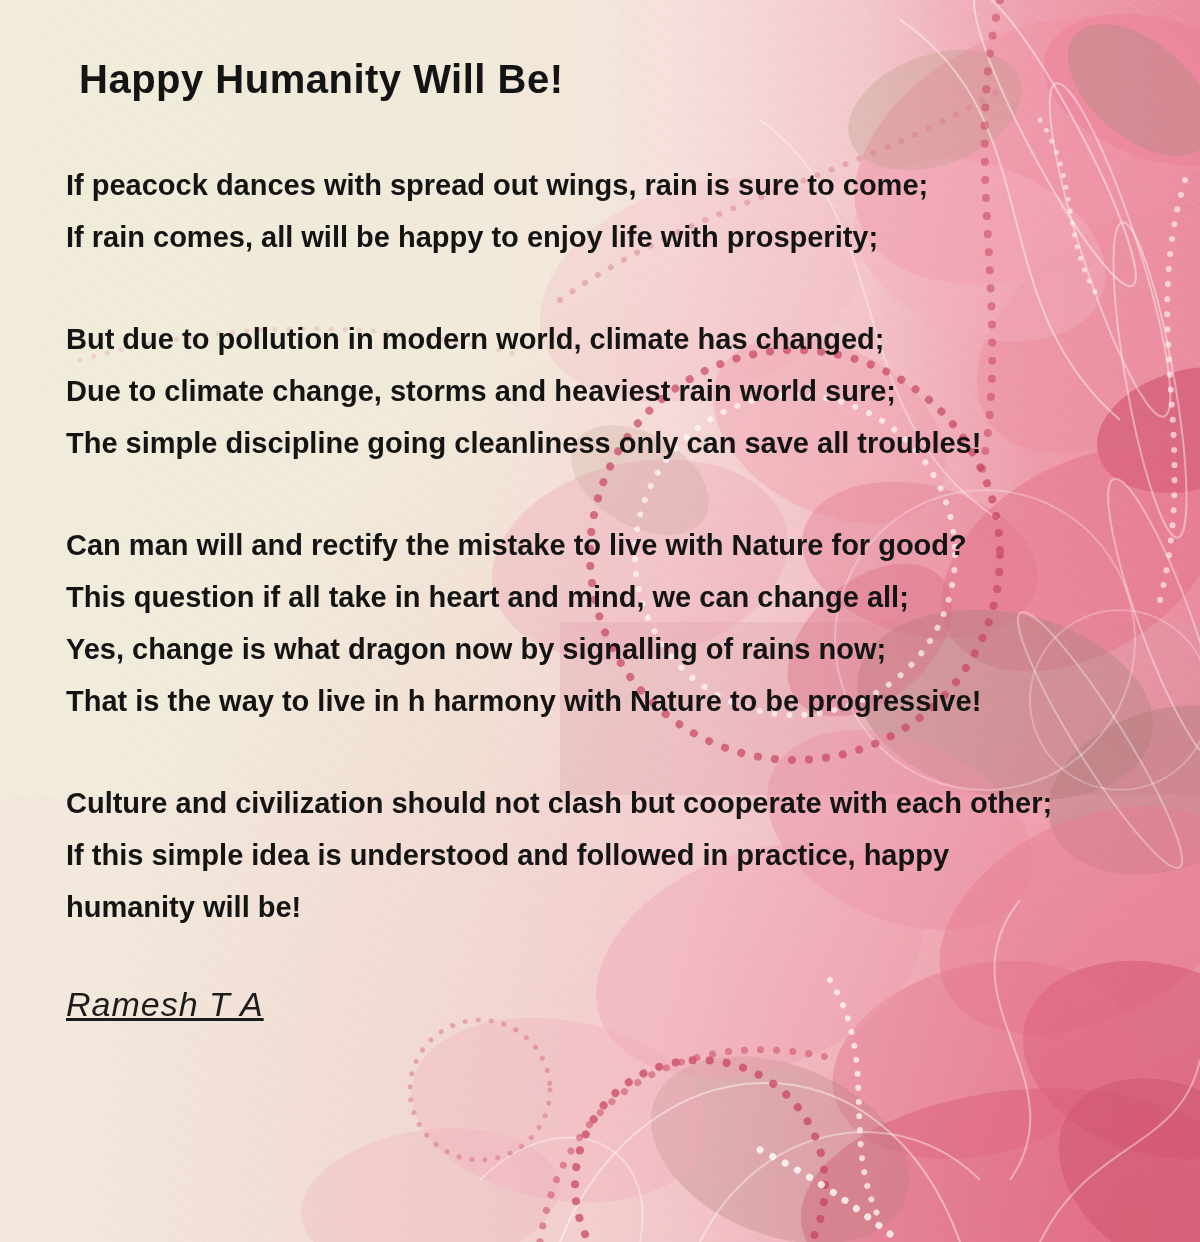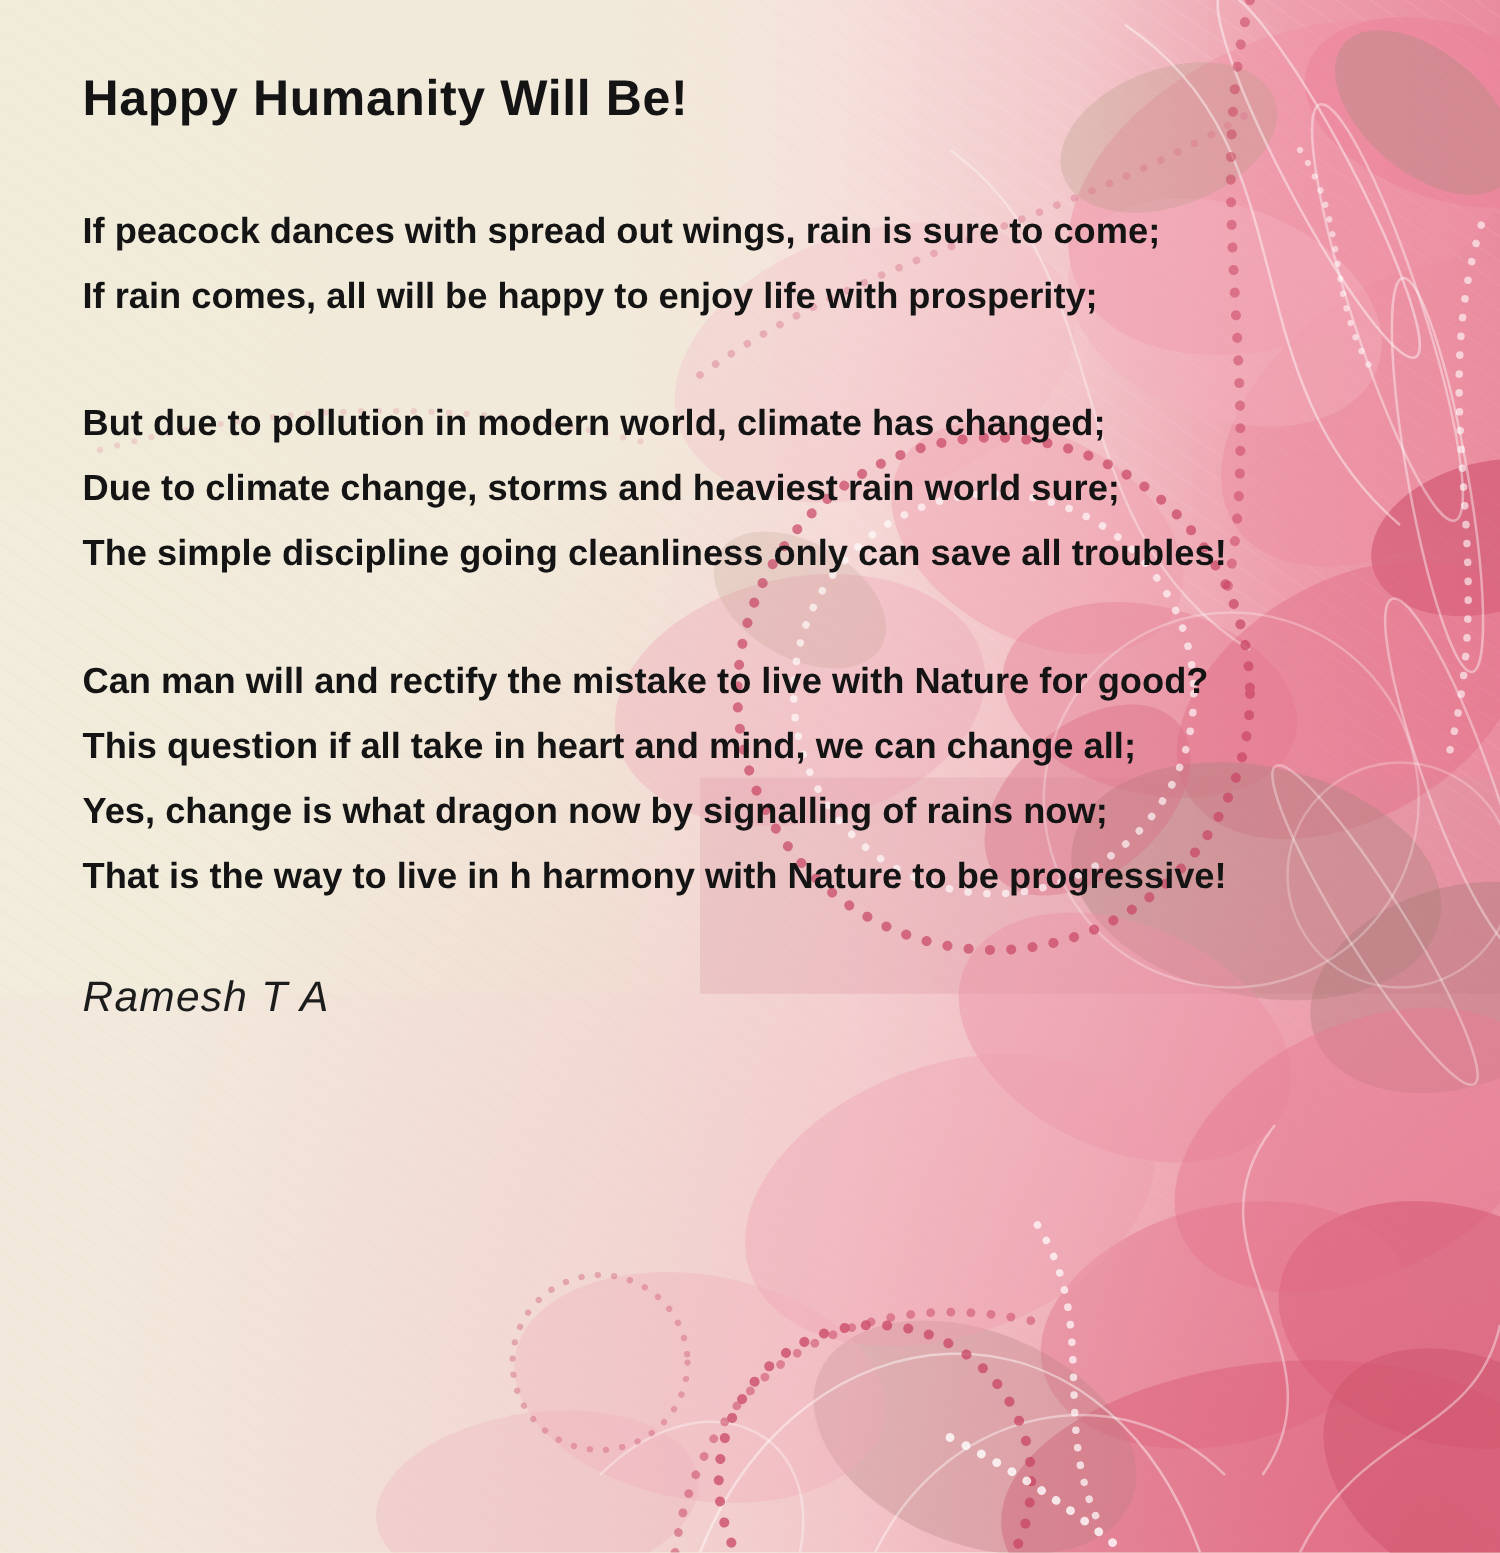--- a/index.html
+++ b/index.html
@@ -7,30 +7,30 @@
     width:1200px;height:1242px;position:relative;overflow:hidden;
     background:#f1ecdc;
     font-family:"Liberation Sans","DejaVu Sans",sans-serif;
   }
   #bg{position:absolute;inset:0;z-index:0;}
   .poem{
     position:absolute;z-index:2;left:66px;top:57px;width:1110px;
     color:var(--text,#141414);
   }
   .poem-title{
-    font-size:40px;line-height:44px;font-weight:700;margin:0 0 58px 0;
+    font-size:40px;line-height:44px;font-weight:700;margin:0 0 58px 13px;
     letter-spacing:.5px;
   }
   .stanza{margin:0 0 50px 0;}
   .poem-line{
     font-size:29px;line-height:52px;font-weight:700;white-space:nowrap;
   }
   .poem-author{
     margin-top:44px;font-size:34px;line-height:42px;font-style:italic;
-    font-weight:400;color:#1c1c1c;letter-spacing:1px;
+    font-weight:400;color:#1c1c1c;letter-spacing:1px;text-decoration:underline;
   }
 </style>
 </head>
 <body>
 
 <svg id="bg" viewBox="0 0 1200 1242" width="1200" height="1242" xmlns="http://www.w3.org/2000/svg" aria-hidden="true">
   <defs>
     <linearGradient id="baseGrad" x1="0" y1="0" x2="1" y2="0">
       <stop offset="0" stop-color="#f1ecdb"></stop>
       <stop offset="0.40" stop-color="#f2e9da"></stop>
@@ -139,15 +139,20 @@
     <div class="poem-line">The simple discipline going cleanliness only can save all troubles!</div>
   </div>
 
   <div class="stanza">
     <div class="poem-line">Can man will and rectify the mistake to live with Nature for good?</div>
     <div class="poem-line">This question if all take in heart and mind, we can change all;</div>
     <div class="poem-line">Yes, change is what dragon now by signalling of rains now;</div>
     <div class="poem-line">That is the way to live in h harmony with Nature to be progressive!</div>
   </div>
 
+  <div class="stanza">
+    <div class="poem-line">Culture and civilization should not clash but cooperate with each other;</div>
+    <div class="poem-line">If this simple idea is understood and followed in practice, happy</div>
+    <div class="poem-line">humanity will be!</div>
+  </div>
 
   <div class="poem-author">Ramesh T A</div>
 </div>
 
 </body></html>

